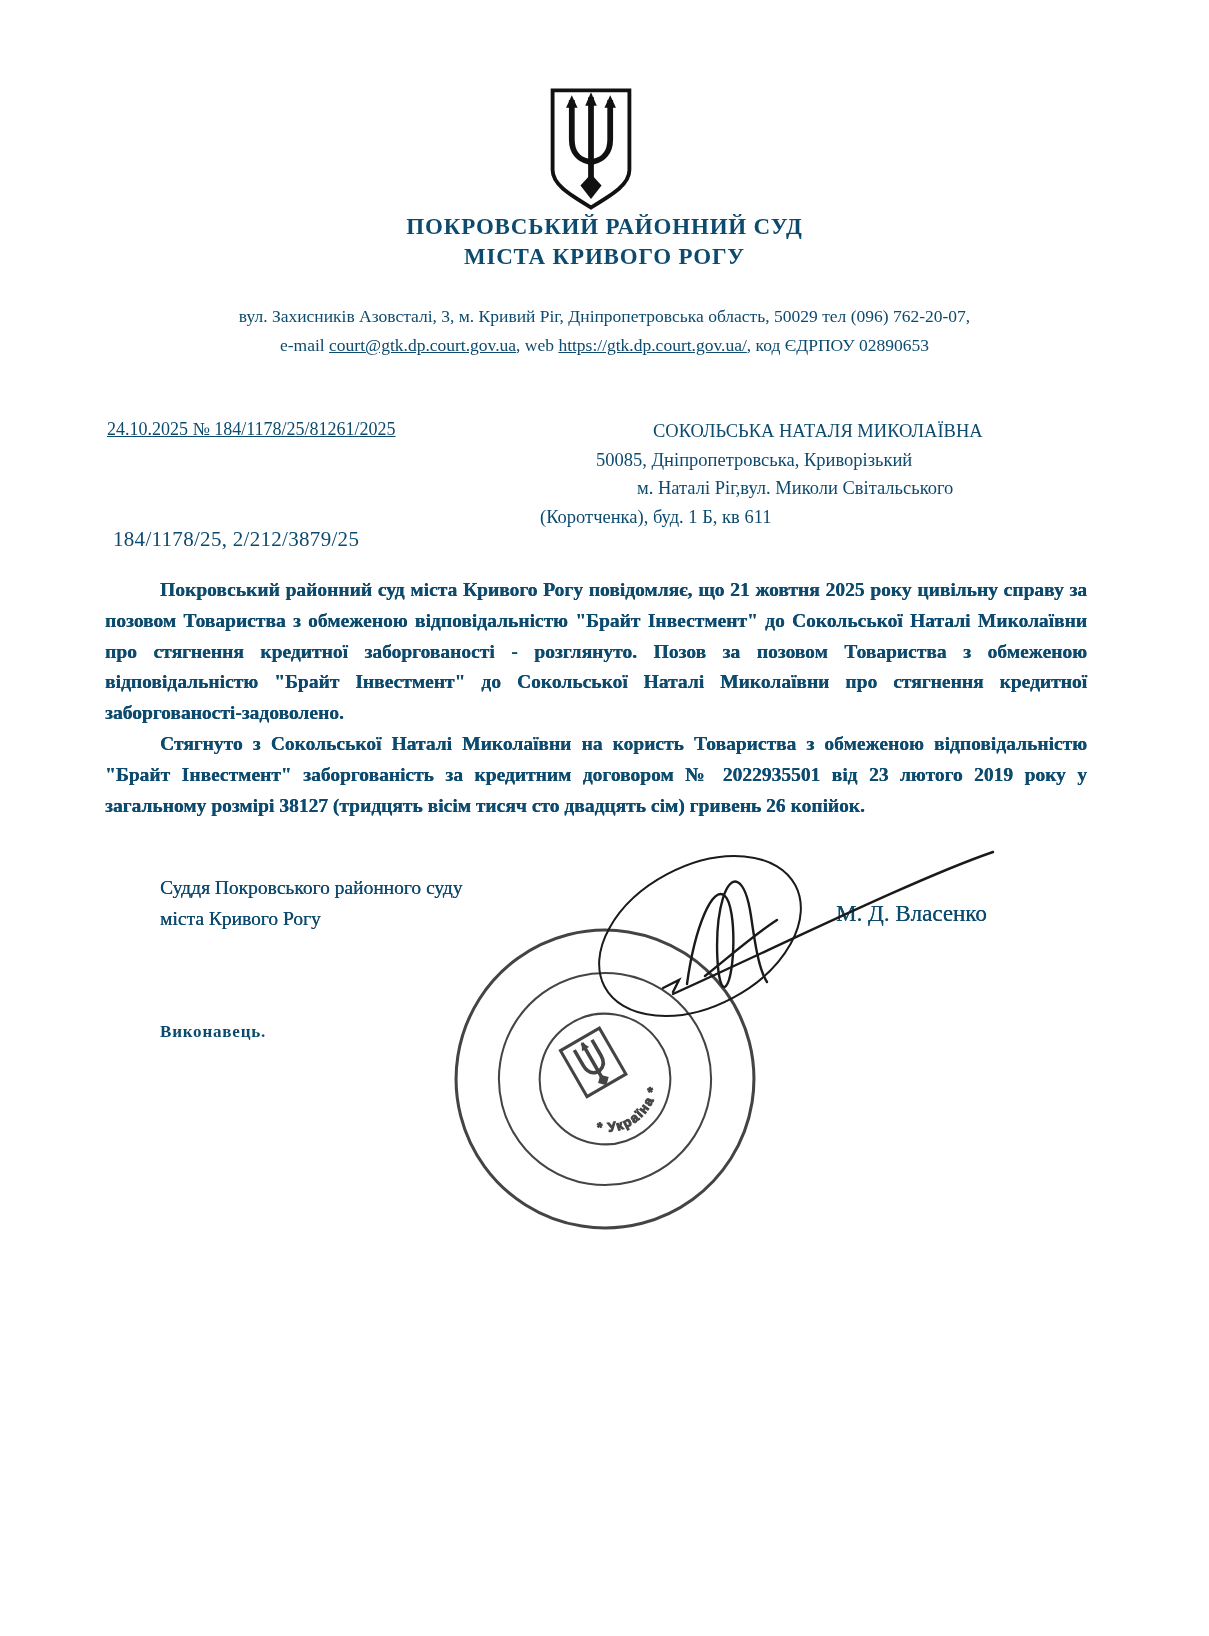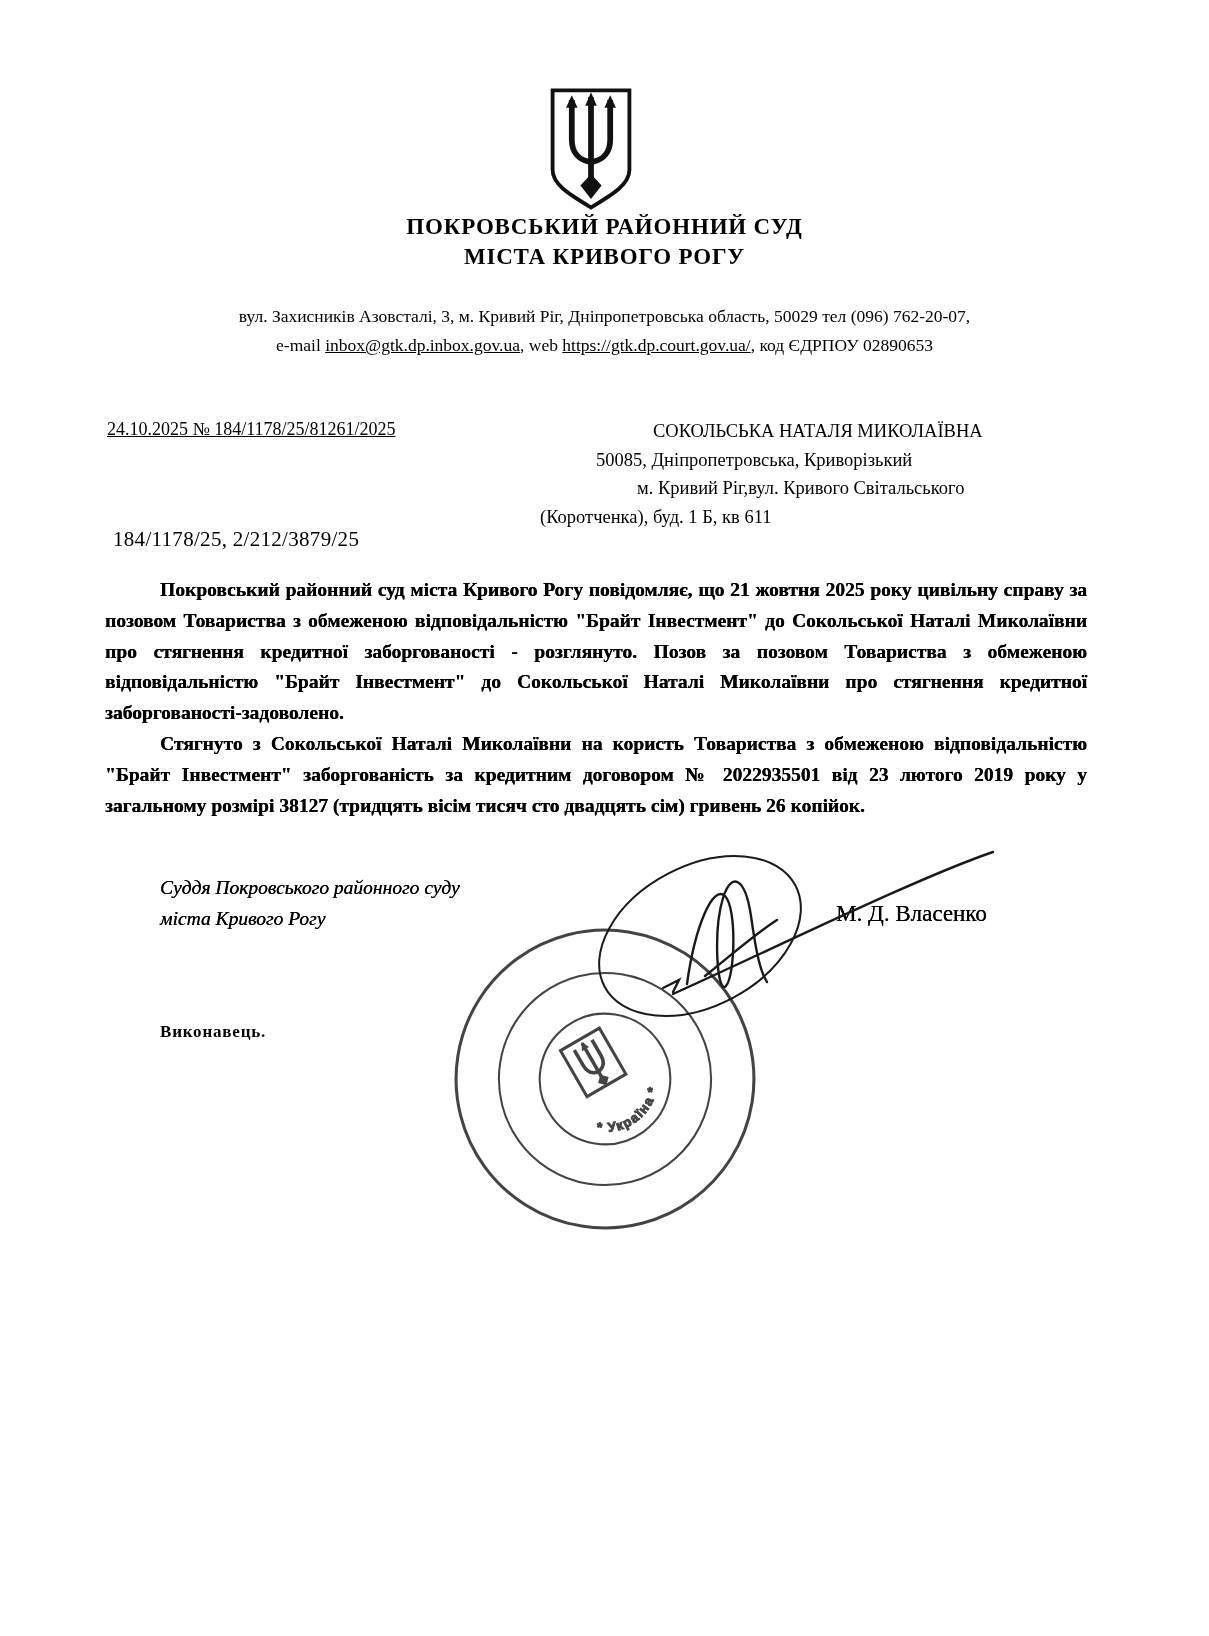--- a/index.html
+++ b/index.html
@@ -2,21 +2,21 @@
 <html><head>
 <meta charset="utf-8">
 <style>
   html,body{margin:0;padding:0;background:#e8e8e8;}
   .page{
     position:relative;
     width:1209px;height:1636px;
     margin:0 auto;
     background:#ffffff;
     font-family:"Liberation Serif","DejaVu Serif",serif;
-    color:#000000;
+    color:#0c4a6e;
     overflow:hidden;
   }
   
   .emblem{position:absolute;left:543px;top:84px;width:96px;height:130px;}
   
   .title{position:absolute;left:0;top:212px;width:100%;text-align:center;
          font-weight:bold;font-size:23px;line-height:30px;letter-spacing:.8px;}
   
   .contact{position:absolute;left:0;top:302px;width:100%;text-align:center;
            font-size:17.5px;line-height:29px;}
@@ -29,21 +29,21 @@
   .recipient .r3{margin-left:97px;}
   .recipient .r4{margin-left:0;}
   .case-numbers{position:absolute;left:113px;top:527px;font-size:21px;letter-spacing:.3px;}
   
   .body-text{position:absolute;left:105px;top:575px;width:982px;
              font-size:19.5px;line-height:30.8px;text-align:justify;
              text-shadow:.3px 0 0 currentColor;}
   .body-text p{margin:0;text-indent:55px;font-weight:bold;}
   
   .sig-role{position:absolute;left:160px;top:872px;font-size:19.5px;line-height:31px;
-            text-shadow:.3px 0 0 currentColor;font-style:italic;}
+            text-shadow:.3px 0 0 currentColor;}
   .sig-name{position:absolute;left:836px;top:901px;font-size:23px;
             text-shadow:.3px 0 0 currentColor;}
   .executor{position:absolute;left:160px;top:988px;font-size:17px;font-weight:bold;letter-spacing:.8px;margin-top:34px;}
   
   .stamp{position:absolute;left:452px;top:926px;width:306px;height:306px;opacity:.88;}
   
   .signature-svg{position:absolute;left:545px;top:836px;width:460px;height:186px;}
   .stamp text{font-family:"Liberation Sans","DejaVu Sans",sans-serif;fill:#2b2b2b;}
 </style>
 </head>
@@ -67,30 +67,30 @@
   </svg>
 
   <div class="title">
     <div>ПОКРОВСЬКИЙ РАЙОННИЙ СУД</div>
     <div>МІСТА КРИВОГО РОГУ</div>
   </div>
 
   <div class="contact">
     <div>вул. Захисників Азовсталі, 3, м. Кривий Ріг,  Дніпропетровська область, 50029 тел  (096) 762-20-07,</div>
     <div>
-      <span>e-mail </span><span class="u">inbox@gtk.dp.inbox.gov.ua</span><span>,  web </span><span class="u">https://gtk.dp.court.gov.ua/</span><span>, код ЄДРПОУ 02890653</span>
+      <span>e-mail </span><span class="u">court@gtk.dp.court.gov.ua</span><span>,  web </span><span class="u">https://gtk.dp.court.gov.ua/</span><span>, код ЄДРПОУ 02890653</span>
     </div>
   </div>
 
   <div class="ref-date">24.10.2025 №  184/1178/25/81261/2025</div>
 
   <div class="recipient">
     <div class="r1">СОКОЛЬСЬКА НАТАЛЯ МИКОЛАЇВНА</div>
     <div class="r2">50085,  Дніпропетровська,  Криворізький</div>
-    <div class="r3">м. Кривий Ріг,вул. Кривого Світальського</div>
+    <div class="r3">м. Наталі Ріг,вул. Миколи Світальського</div>
     <div class="r4">(Коротченка), буд. 1 Б, кв  611</div>
   </div>
 
   <div class="case-numbers">184/1178/25, 2/212/3879/25</div>
 
   <div class="body-text">
     <p>Покровський районний суд міста Кривого Рогу  повідомляє, що 21 жовтня 2025 року цивільну справу за позовом Товариства з обмеженою відповідальністю "Брайт Інвестмент" до Сокольської Наталі Миколаївни про стягнення кредитної заборгованості - розглянуто. Позов за позовом Товариства з обмеженою відповідальністю "Брайт Інвестмент" до Сокольської Наталі Миколаївни про стягнення кредитної заборгованості-задоволено.</p>
     <p>Стягнуто з Сокольської Наталі Миколаївни на користь Товариства з обмеженою відповідальністю "Брайт Інвестмент" заборгованість за кредитним договором № 2022935501 від 23 лютого 2019 року у загальному розмірі 38127 (тридцять вісім тисяч сто двадцять сім) гривень 26 копійок.</p>
   </div>
 

